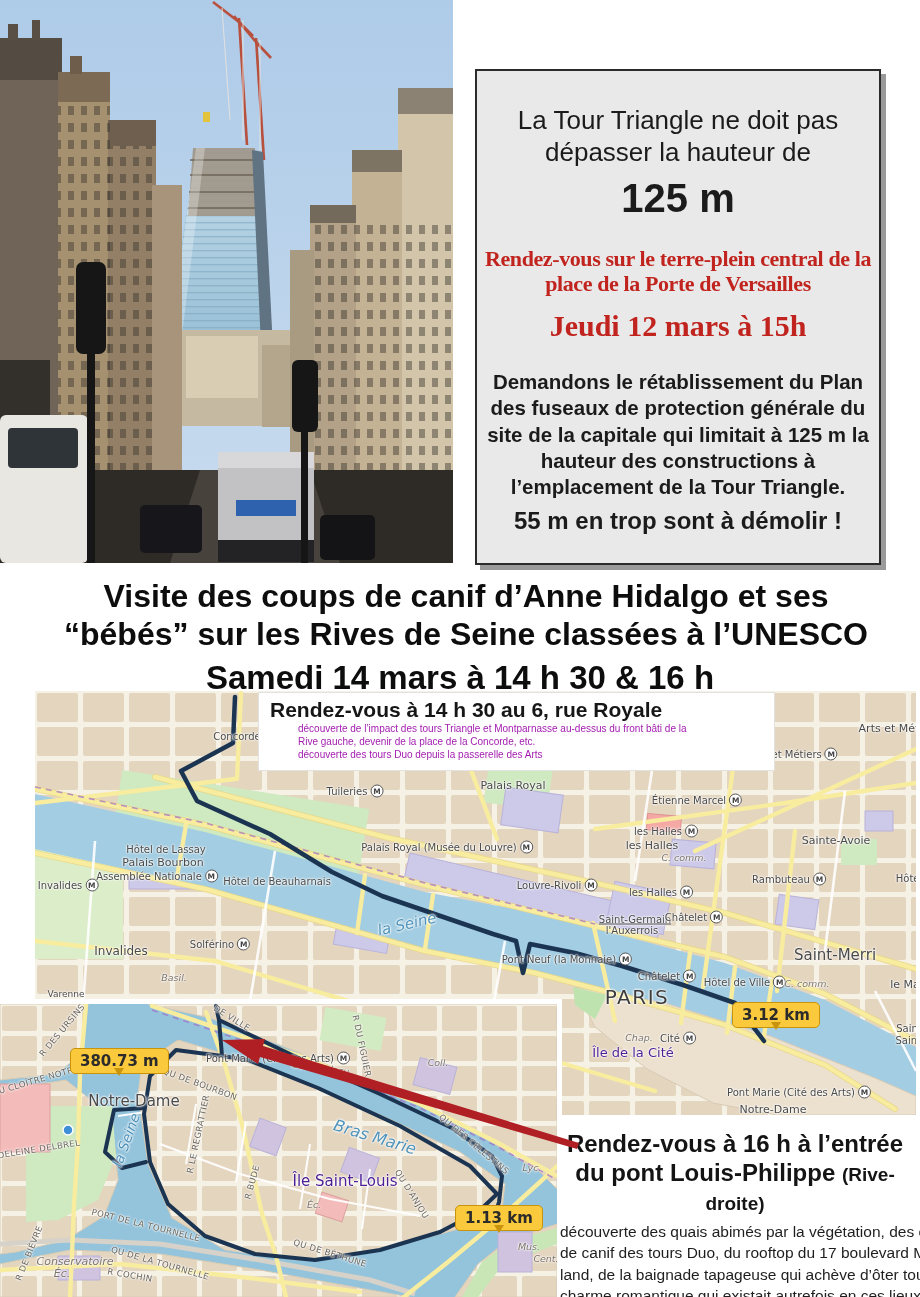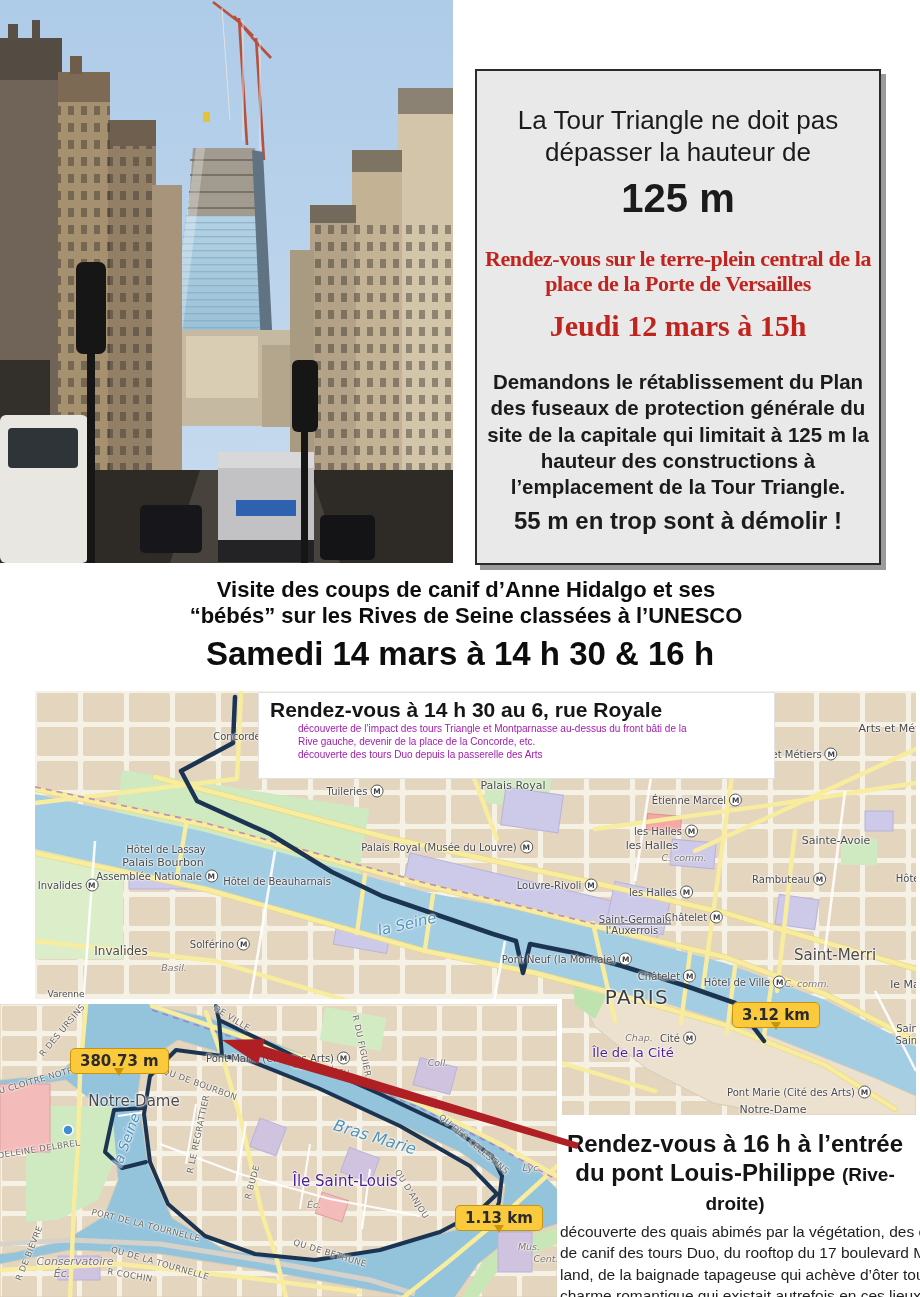--- a/index.html
+++ b/index.html
@@ -17,21 +17,21 @@
   .ib-height{font-size:40px;font-weight:bold;margin-top:8px;color:#1b1b1b;}
   .ib-meet{font-family:"Liberation Serif",serif;font-weight:bold;color:#c1241e;
            font-size:22px;line-height:1.13;margin-top:26px;letter-spacing:-0.4px;}
   .ib-date{font-family:"Liberation Serif",serif;font-weight:bold;color:#c1241e;
            font-size:30px;margin-top:12px;}
   .ib-demand{font-size:20.5px;font-weight:bold;line-height:1.28;margin-top:26px;color:#1b1b1b;}
   .ib-demolish{font-size:24px;font-weight:bold;margin-top:7px;color:#1b1b1b;}
 
   
   .visit{position:absolute;left:0;top:577px;width:920px;text-align:center;font-weight:bold;color:#0d0d0d;}
-  .v1{font-size:22px;line-height:1.2;padding-left:12px;}
+  .v1{font-size:32px;line-height:1.2;padding-left:12px;}
   .v3{font-size:33px;margin-top:5px;}
 
   
   .map{position:absolute;overflow:hidden;background:#ece1cf;}
   #map1{left:35px;top:691px;width:881px;height:424px;}
   #map2{left:0;top:999px;width:562px;height:298px;border-top:5px solid #fff;border-right:5px solid #fff;
         box-sizing:border-box;z-index:3;}
   .map svg{position:absolute;left:0;top:0;}
 
   .ml{position:absolute;white-space:nowrap;font-family:"DejaVu Sans",sans-serif;font-size:10px;color:#4a4a4a;
@@ -44,21 +44,21 @@
   .m-ico{display:inline-block;width:11px;height:11px;background:#fff;border:1px solid #555;border-radius:50%;
          font-size:7.5px;line-height:11px;text-align:center;color:#444;margin-left:3px;vertical-align:1px;
          font-style:normal;font-weight:bold;}
 
   .badge{position:absolute;background:#fbc93c;border:1.5px solid #c9940c;border-radius:5px;
          padding:3px 9px;font:bold 15px "DejaVu Sans",sans-serif;color:#2b2b2b;z-index:6;white-space:nowrap;}
   .badge::after{content:"";position:absolute;left:50%;bottom:-8px;margin-left:-5px;
          border:5px solid transparent;border-top:8px solid #c9940c;}
 
   .map-overlay{position:absolute;left:223px;top:1px;width:517px;box-sizing:border-box;background:#fff;
-         padding:5px 11px 16px 11px;z-index:7;border:1px solid #e2e2e2;}
+         padding:5px 11px 8px 11px;z-index:7;border:1px solid #e2e2e2;}
   .mo-title{font-size:21px;font-weight:bold;color:#161616;}
   .mo-line{font-size:10px;line-height:1.32;color:#a21caf;margin-left:28px;}
 
   
   .arrow{position:absolute;left:200px;top:1010px;width:390px;height:150px;z-index:8;pointer-events:none;}
 
   
   .rdv16{position:absolute;left:552px;top:1130px;width:366px;text-align:center;z-index:4;}
   .r16-t{font-size:24px;font-weight:bold;line-height:1.2;color:#141414;}
   .r16-suffix{font-size:19px;}
@@ -301,21 +301,21 @@
       <div class="ml place" style="font-size: 11px; left: 738px; top: 418px; transform: translate(-50%, -50%);">Notre-Dame</div>
       <div class="ml place" style="left: 872px; top: 337px; transform: translate(-50%, -50%);">Sain</div>
       <div class="ml place" style="left: 884px; top: 349px; transform: translate(-50%, -50%);">Saint-Pau</div>
       <div class="ml place" style="left: 131px; top: 158px; transform: translate(-50%, -50%);">Hôtel de Lassay</div>
       <div class="ml place" style="font-size: 11px; left: 128px; top: 171px; transform: translate(-50%, -50%);">Palais Bourbon</div>
       <div class="ml place" style="left: 122px; top: 185px; transform: translate(-50%, -50%);">Assemblée Nationale<span class="m-ico">M</span></div>
       <div class="ml place" style="left: 33px; top: 194px; transform: translate(-50%, -50%);">Invalides<span class="m-ico">M</span></div>
       <div class="ml place" style="left: 242px; top: 190px; transform: translate(-50%, -50%);">Hôtel de Beauharnais</div>
       <div class="ml place" style="left: 185px; top: 253px; transform: translate(-50%, -50%);">Solférino<span class="m-ico">M</span></div>
       <div class="ml place" style="font-size: 12px; left: 86px; top: 260px; transform: translate(-50%, -50%);">Invalides</div>
-      <div class="ml poi" style="left: 139px; top: 276px; transform: translate(-50%, -50%);">Basil.</div>
+      <div class="ml poi" style="left: 139px; top: 286px; transform: translate(-50%, -50%);">Basil.</div>
       <div class="ml place" style="font-size: 9px; left: 31px; top: 303px; transform: translate(-50%, -50%);">Varenne</div>
       <div class="badge" style="left: 697px; top: 311px;">3.12 km</div>
     </div>
 
   <div id="map2" class="map">
     <svg width="557" height="293" viewBox="0 0 557 293">
       <defs>
         <pattern id="blk2" width="40" height="30" patternUnits="userSpaceOnUse">
           <rect width="40" height="30" fill="#f6f1e5"></rect>
           <rect x="2" y="2" width="35" height="25" rx="2" fill="#e4d5bf"></rect>

